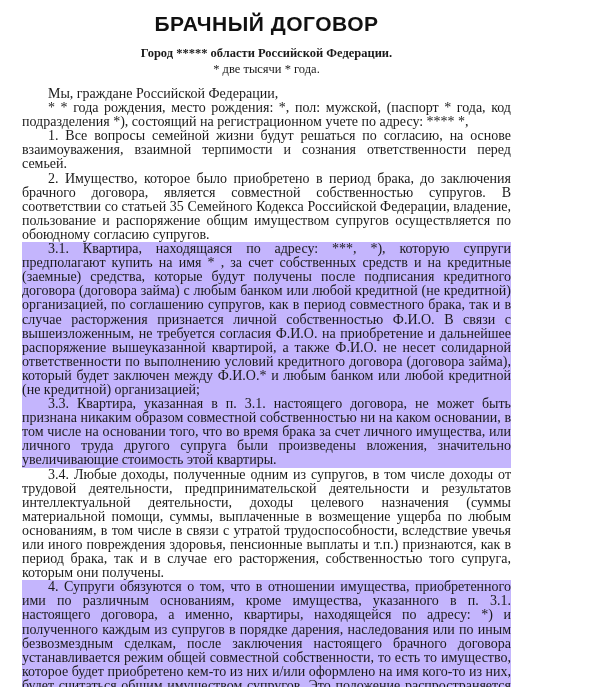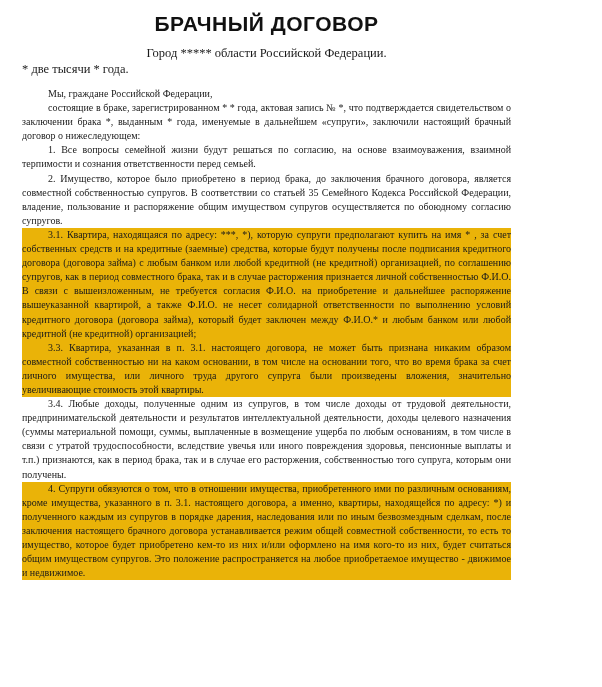--- a/index.html
+++ b/index.html
@@ -27,53 +27,55 @@
     font-weight: bold;
     font-size: 21px;
     letter-spacing: 0.5px;
     margin: 4px 0 10px 0;
     color: #111;
   }
   .city-line {
     text-align: center;
     font-size: 12.5px;
     margin: 0 0 1px 0;
+    font-weight: bold;
   }
   .date-line {
+    text-align: center;
     font-size: 12.5px;
     margin: 0 0 10px 0;
   }
   p.para {
     margin: 0 0 0 0;
-    font-size: 10px;
+    font-size: 14px;
     line-height: 14.1px;
     text-align: justify;
     text-indent: 26px;
     hyphens: auto;
   }
   p.para.noindent {
     text-indent: 0;
   }
   .hl {
-    background: #eab308;
+    background: #c4b5fd;
   }
 </style>
 </head>
 <body>
 
 <div class="page">
 
   <div class="doc-title">БРАЧНЫЙ ДОГОВОР</div>
 
   <div class="city-line">Город ***** области Российской Федерации.</div>
   <div class="date-line">* две тысячи * года.</div>
 
   <div id="body-text">
       <p class="para">Мы, граждане Российской Федерации,</p>
-      <p class="para">состоящие в браке, зарегистрированном * * года, актовая запись № *, что подтверждается свидетельством о заключении брака *, выданным * года, именуемые в дальнейшем «супруги», заключили настоящий брачный договор о нижеследующем:</p>
+      <p class="para">* * года рождения, место рождения: *, пол: мужской, (паспорт * года, код подразделения *), состоящий на регистрационном учете по адресу: **** *,</p>
       <p class="para">1. Все вопросы семейной жизни будут решаться по согласию, на основе взаимоуважения, взаимной терпимости и сознания ответственности перед семьей.</p>
       <p class="para">2. Имущество, которое было приобретено в период брака, до заключения брачного договора, является совместной собственностью супругов. В соответствии со статьей 35 Семейного Кодекса Российской Федерации, владение, пользование и распоряжение общим имуществом супругов осуществляется по обоюдному согласию супругов.</p>
       <p class="para hl">3.1. Квартира, находящаяся по адресу: ***, *), которую супруги предполагают купить на имя * , за счет собственных средств и на кредитные (заемные) средства, которые будут получены после подписания кредитного договора (договора займа) с любым банком или любой кредитной (не кредитной) организацией, по соглашению супругов, как в период совместного брака, так и в случае расторжения признается личной собственностью Ф.И.О. В связи с вышеизложенным, не требуется согласия Ф.И.О. на приобретение и дальнейшее распоряжение вышеуказанной квартирой, а также Ф.И.О. не несет солидарной ответственности по выполнению условий кредитного договора (договора займа), который будет заключен между Ф.И.О.* и любым банком или любой кредитной (не кредитной) организацией;</p>
       <p class="para hl">3.3. Квартира, указанная в п. 3.1. настоящего договора, не может быть признана никаким образом совместной собственностью ни на каком основании, в том числе на основании того, что во время брака за счет личного имущества, или личного труда другого супруга были произведены вложения, значительно увеличивающие стоимость этой квартиры.</p>
       <p class="para">3.4. Любые доходы, полученные одним из супругов, в том числе доходы от трудовой деятельности, предпринимательской деятельности и результатов интеллектуальной деятельности, доходы целевого назначения (суммы материальной помощи, суммы, выплаченные в возмещение ущерба по любым основаниям, в том числе в связи с утратой трудоспособности, вследствие увечья или иного повреждения здоровья, пенсионные выплаты и т.п.) признаются, как в период брака, так и в случае его расторжения, собственностью того супруга, которым они получены.</p>
       <p class="para hl">4. Супруги обязуются о том, что в отношении имущества, приобретенного ими по различным основаниям, кроме имущества, указанного в п. 3.1. настоящего договора, а именно, квартиры, находящейся по адресу: *) и полученного каждым из супругов в порядке дарения, наследования или по иным безвозмездным сделкам, после заключения настоящего брачного договора устанавливается режим общей совместной собственности, то есть то имущество, которое будет приобретено кем-то из них и/или оформлено на имя кого-то из них, будет считаться общим имуществом супругов. Это положение распространяется на любое приобретаемое имущество - движимое и недвижимое.</p>
     </div>
 
 </div>
 

